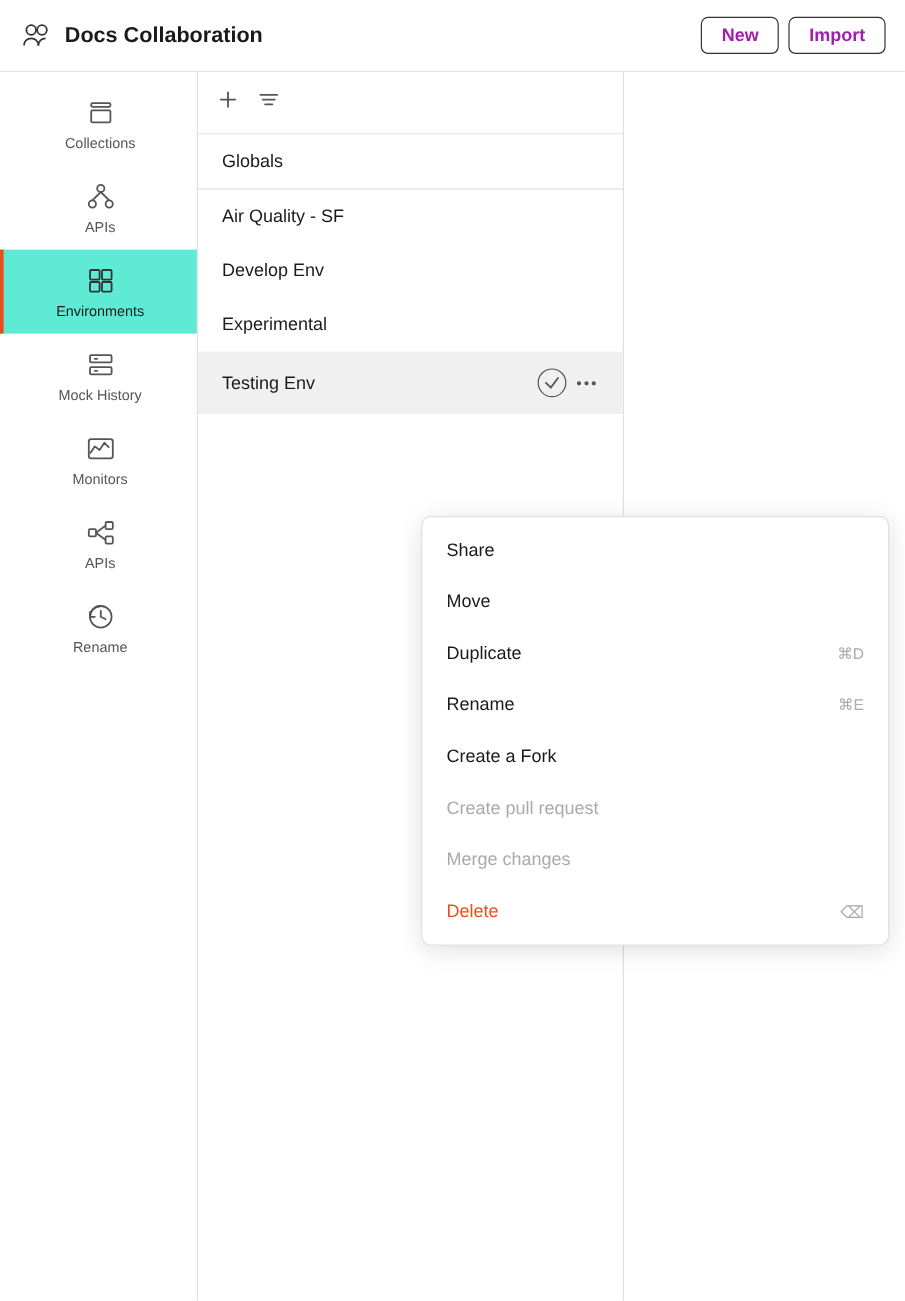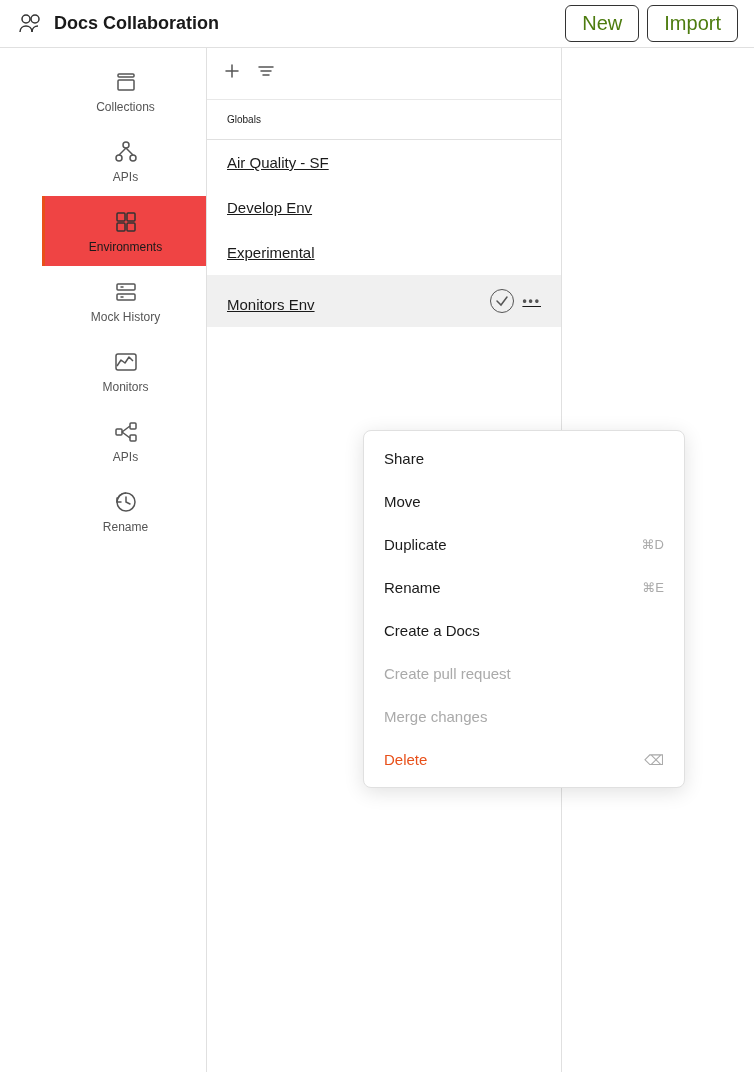--- a/index.html
+++ b/index.html
@@ -11,21 +11,21 @@
       overflow: hidden;
       position: relative;
     }
 
     
     .header {
       display: flex;
       align-items: center;
       justify-content: space-between;
       padding: 0 16px;
-      height: 48px;
+      height: 60px;
       border-bottom: 1px solid #e0e0e0;
       background: #fff;
     }
     .header-left {
       display: flex;
       align-items: center;
       gap: 10px;
     }
     .header-title {
       font-size: 18px;
@@ -34,31 +34,30 @@
     }
     .header-buttons {
       display: flex;
       gap: 8px;
     }
     .btn-outline {
       padding: 6px 16px;
       border: 1.5px solid #333;
       border-radius: 6px;
       background: #fff;
-      font-size: 20px;
-      font-weight: 400;
-      cursor: pointer;
-      color: #4d7c0f;
+      font-size: 15px;
+      font-weight: 700;
+      cursor: pointer;
+      color: #a21caf;
     }
 
     
     .main-layout {
       display: flex;
       height: calc(1084px - 60px);
-      margin-left: 42px;
     }
 
     
     .sidebar {
       width: 165px;
       background: #fff;
       border-right: 1px solid #e0e0e0;
       display: flex;
       flex-direction: column;
       padding-top: 8px;
@@ -70,21 +69,21 @@
       padding: 12px 8px;
       cursor: pointer;
       color: #555;
       font-size: 12px;
       gap: 4px;
       position: relative;
       border-left: 3px solid transparent;
     }
     .sidebar-item.active {
       border-left: 3px solid #e8501a;
-      background: #ef4444;
+      background: #5eead4;
       color: #1a1a1a;
     }
     .sidebar-icon {
       width: 28px;
       height: 28px;
       display: flex;
       align-items: center;
       justify-content: center;
     }
 
@@ -110,34 +109,33 @@
       padding: 4px;
       color: #555;
       font-size: 18px;
     }
     .env-list {
       flex: 1;
       overflow-y: auto;
     }
     .env-globals {
       padding: 14px 20px;
-      font-size: 10px;
+      font-size: 15px;
       color: #1a1a1a;
       border-bottom: 1px solid #e0e0e0;
       cursor: pointer;
     }
     .env-item {
       padding: 14px 20px;
       font-size: 15px;
       color: #1a1a1a;
       cursor: pointer;
       display: flex;
-      align-items: flex-end;
+      align-items: center;
       justify-content: space-between;
-      text-decoration: underline;
     }
     .env-item.active {
       background: #f0f0f0;
     }
     .env-item-actions {
       display: flex;
       align-items: center;
       gap: 8px;
     }
     .check-icon {
@@ -154,23 +152,23 @@
     .more-icon {
       color: #555;
       font-size: 14px;
       font-weight: bold;
       letter-spacing: 1px;
     }
 
     
     .context-menu {
       position: absolute;
-      left: 363px;
+      left: 351px;
       top: 430px;
-      width: 322px;
+      width: 390px;
       background: #fff;
       border: 1px solid #e0e0e0;
       border-radius: 8px;
       box-shadow: 0 4px 20px rgba(0,0,0,0.12);
       z-index: 100;
       padding: 6px 0;
     }
     .menu-item {
       padding: 13px 20px;
       font-size: 15px;
@@ -329,21 +327,21 @@
       <div class="env-item">
         <span>Air Quality - SF</span>
       </div>
       <div class="env-item">
         <span>Develop Env</span>
       </div>
       <div class="env-item">
         <span>Experimental</span>
       </div>
       <div class="env-item active">
-        <span>Monitors Env</span>
+        <span>Testing Env</span>
         <div class="env-item-actions">
           <div class="check-icon">
             <svg width="14" height="14" viewBox="0 0 14 14" fill="none">
               <polyline points="2,7 6,11 12,3" stroke="#555" stroke-width="1.5" stroke-linecap="round" fill="none"></polyline>
             </svg>
           </div>
           <span class="more-icon" style="font-size:12px;letter-spacing:2px;color:#555;">•••</span>
         </div>
       </div>
     </div>
@@ -358,21 +356,21 @@
     </div>
     <div class="menu-item">
       <span>Duplicate</span>
       <span class="menu-shortcut">⌘D</span>
     </div>
     <div class="menu-item">
       <span>Rename</span>
       <span class="menu-shortcut">⌘E</span>
     </div>
     <div class="menu-item">
-      <span>Create a Docs</span>
+      <span>Create a Fork</span>
     </div>
     <div class="menu-item disabled">
       <span>Create pull request</span>
     </div>
     <div class="menu-item disabled">
       <span>Merge changes</span>
     </div>
     <div class="menu-item danger">
       <span>Delete</span>
       <span class="delete-icon">⌫</span>

